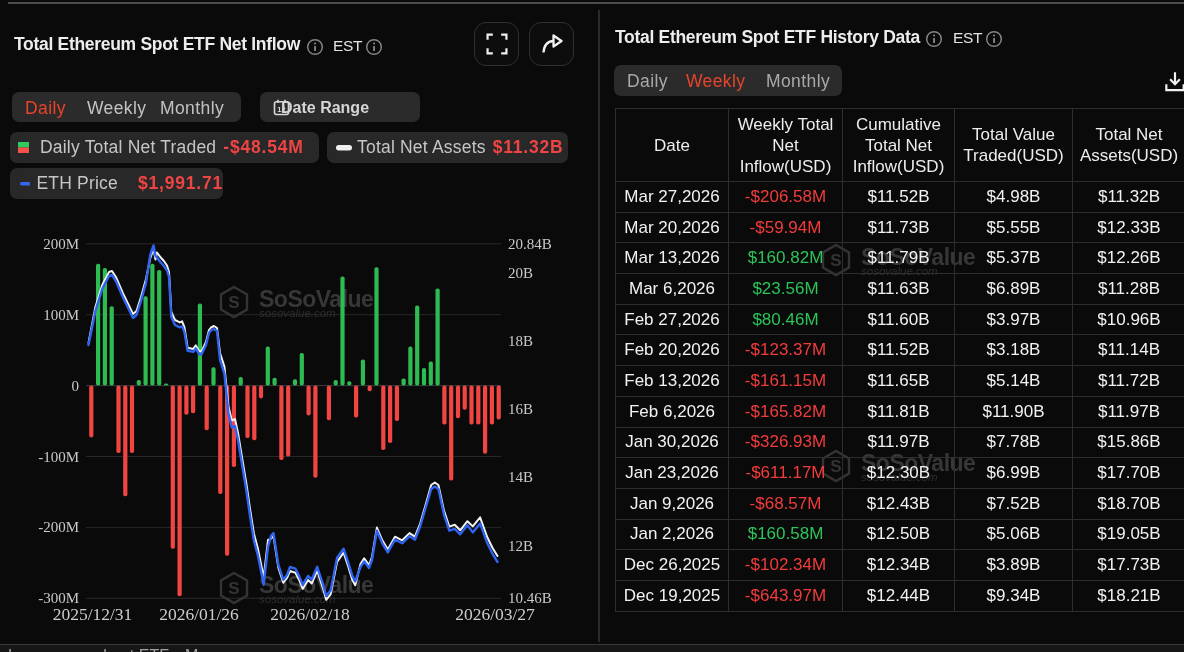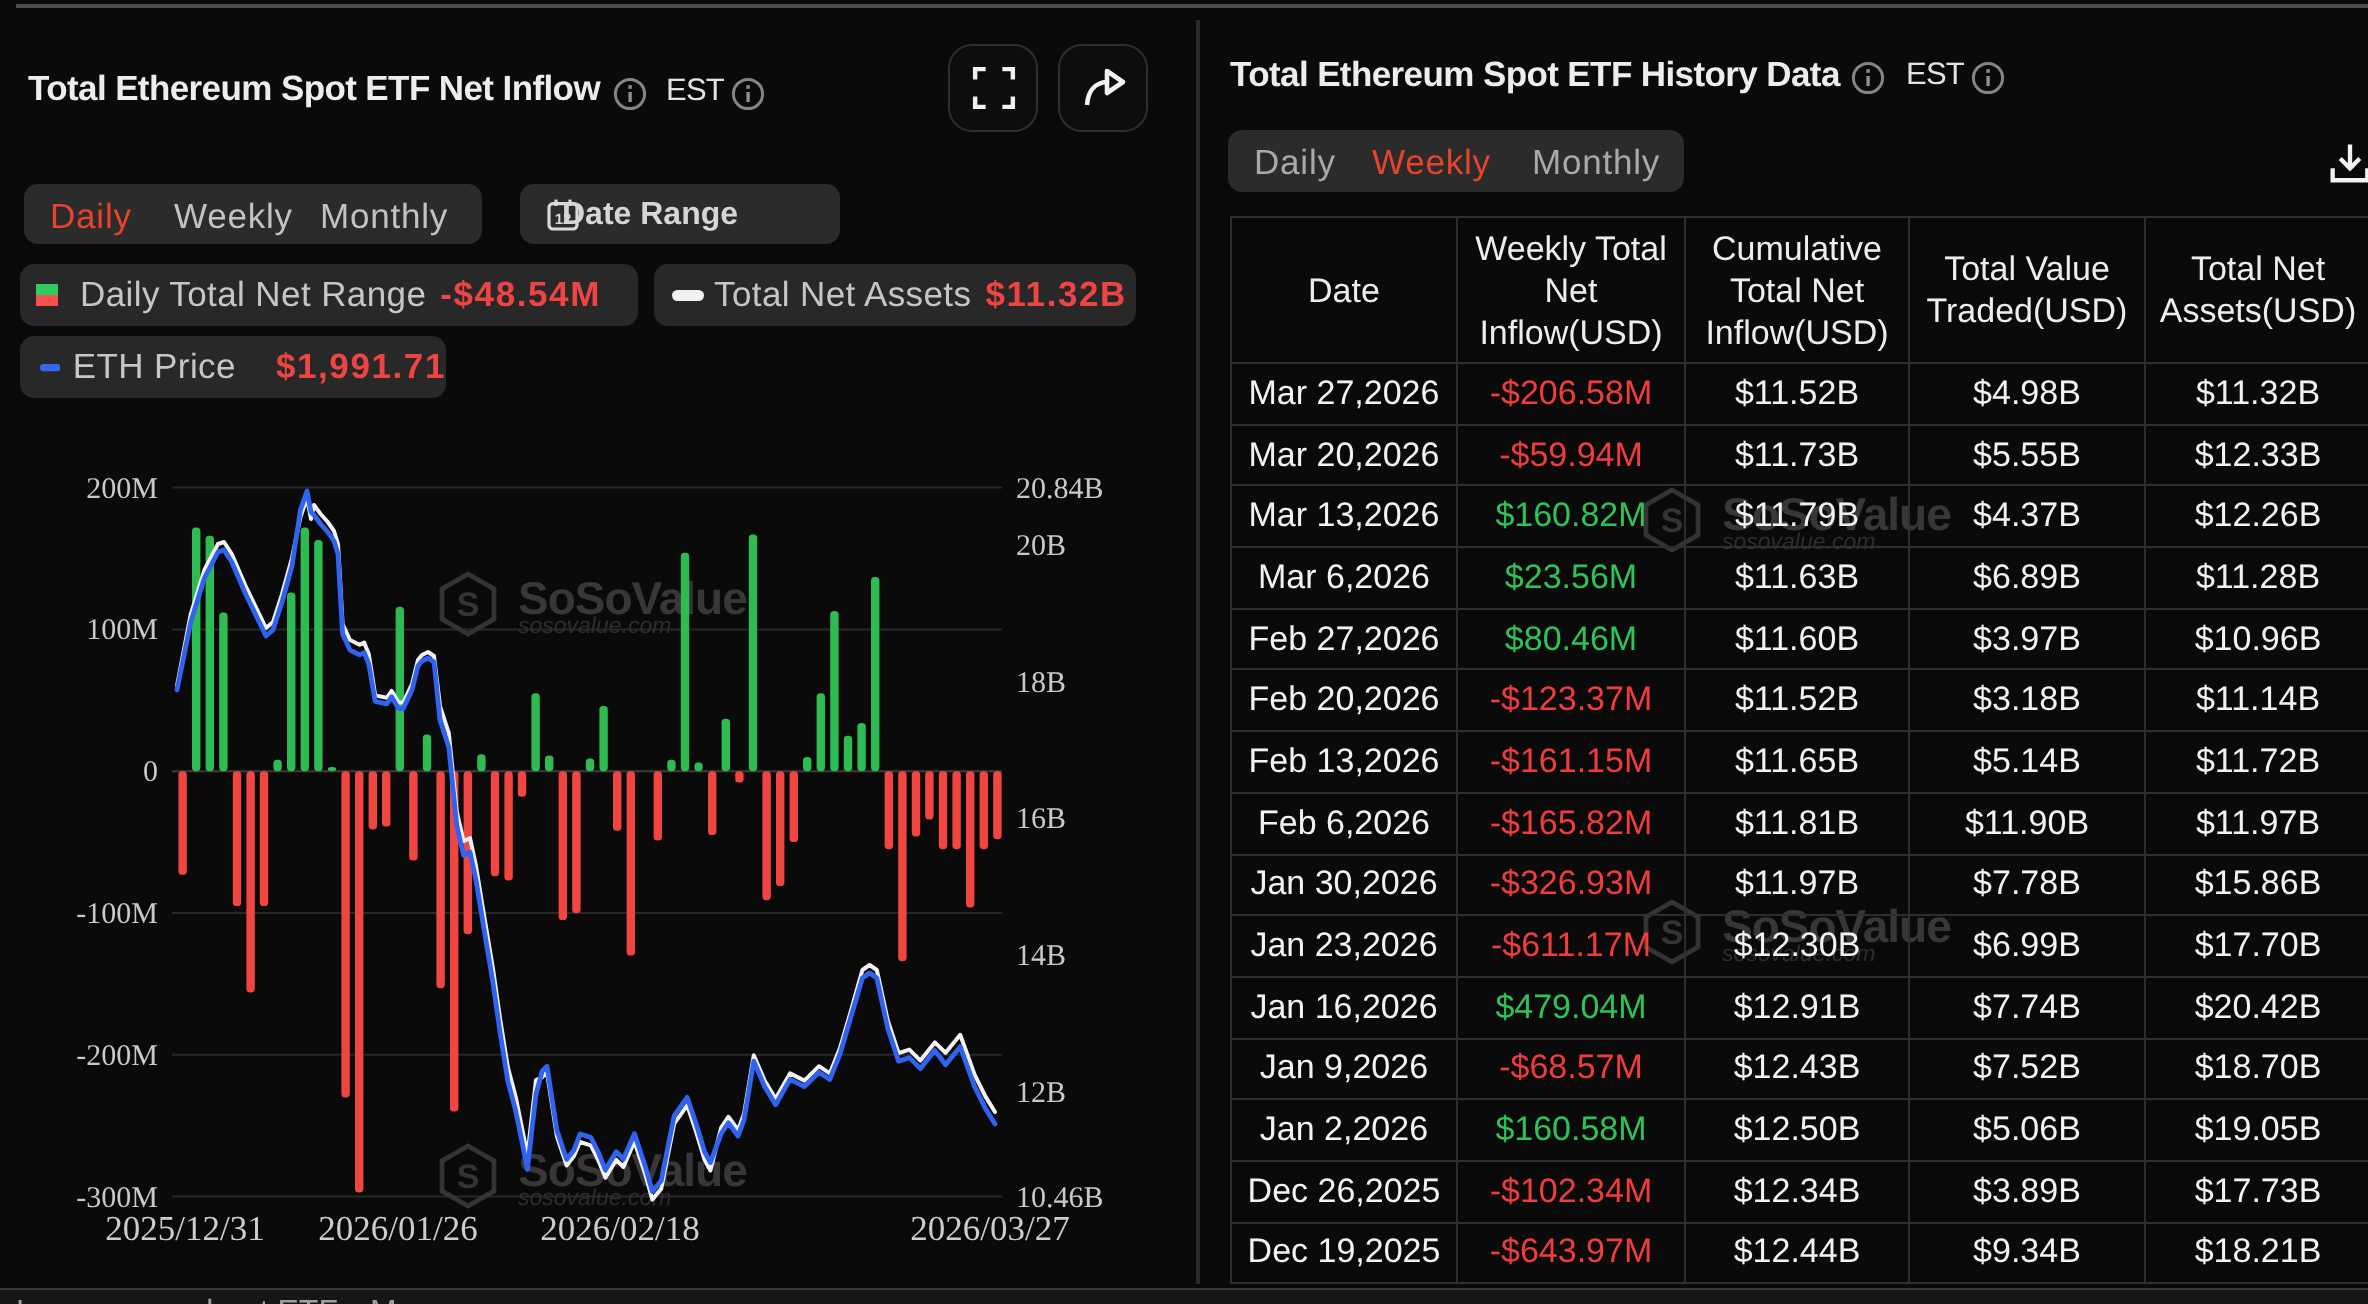--- a/index.html
+++ b/index.html
@@ -75,21 +75,21 @@
 </g>
 <text x="8.5" y="13" text-anchor="middle" font-size="7.5" font-weight="bold" fill="#d8d8d8" font-family="Liberation Sans, sans-serif">12</text>
 </svg></div>
 <div class="abs" style="left:281px;top:99px;font-size:16px;font-weight:bold;color:#d6d6d6">Date Range</div>
 
 <div class="abs pill" style="left:10px;top:132px;width:309px;height:31px">
   <svg width="11" height="11" viewBox="0 0 11 11" style="margin-left:8px">
     <rect x="0" y="0" width="11" height="5.5" fill="#2ecc5e"></rect>
     <rect x="0" y="5.5" width="11" height="5.5" fill="#f8514b"></rect>
   </svg>
-  <span class="leglbl" style="margin-left:11px">Daily Total Net Range</span>
+  <span class="leglbl" style="margin-left:11px">Daily Total Net Traded</span>
   <span class="legval" style="margin-left:7px">-$48.54M</span>
 </div>
 <div class="abs pill" style="left:327px;top:132px;width:241px;height:31px">
   <svg width="16" height="6" viewBox="0 0 16 6" style="margin-left:9px">
     <rect x="0" y="0" width="16" height="5.5" rx="2.7" fill="#f0f0f0"></rect>
   </svg>
   <span class="leglbl" style="margin-left:5px">Total Net Assets</span>
   <span class="legval" style="margin-left:7px">$11.32B</span>
 </div>
 <div class="abs pill" style="left:10px;top:168px;width:213px;height:31px">
@@ -283,21 +283,21 @@
         <td>Mar 20,2026</td>
         <td class="r">-$59.94M</td>
         <td>$11.73B</td>
         <td>$5.55B</td>
         <td>$12.33B</td>
       </tr>
 <tr>
         <td>Mar 13,2026</td>
         <td class="g">$160.82M</td>
         <td>$11.79B</td>
-        <td>$4.37B</td>
+        <td>$5.37B</td>
         <td>$12.26B</td>
       </tr>
 <tr>
         <td>Mar 6,2026</td>
         <td class="g">$23.56M</td>
         <td>$11.63B</td>
         <td>$6.89B</td>
         <td>$11.28B</td>
       </tr>
 <tr>
@@ -336,27 +336,20 @@
         <td>$15.86B</td>
       </tr>
 <tr>
         <td>Jan 23,2026</td>
         <td class="r">-$611.17M</td>
         <td>$12.30B</td>
         <td>$6.99B</td>
         <td>$17.70B</td>
       </tr>
 <tr>
-        <td>Jan 16,2026</td>
-        <td class="g">$479.04M</td>
-        <td>$12.91B</td>
-        <td>$7.74B</td>
-        <td>$20.42B</td>
-      </tr>
-<tr>
         <td>Jan 9,2026</td>
         <td class="r">-$68.57M</td>
         <td>$12.43B</td>
         <td>$7.52B</td>
         <td>$18.70B</td>
       </tr>
 <tr>
         <td>Jan 2,2026</td>
         <td class="g">$160.58M</td>
         <td>$12.50B</td>

